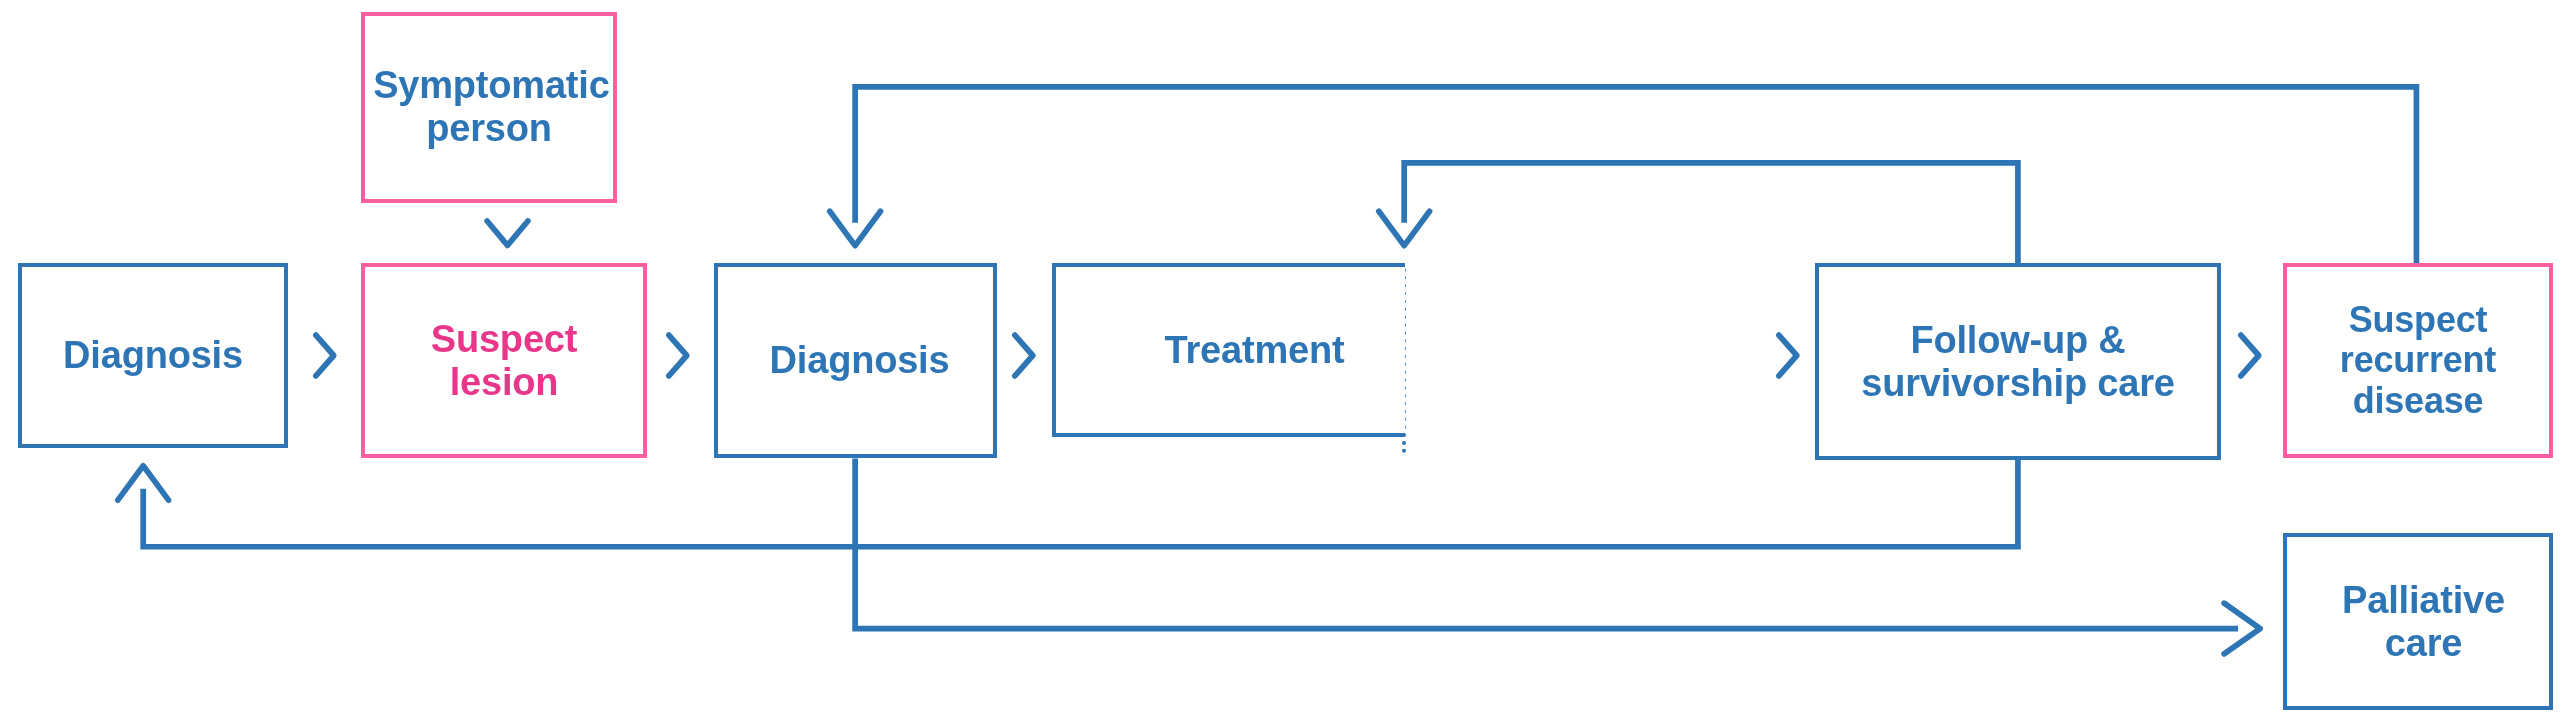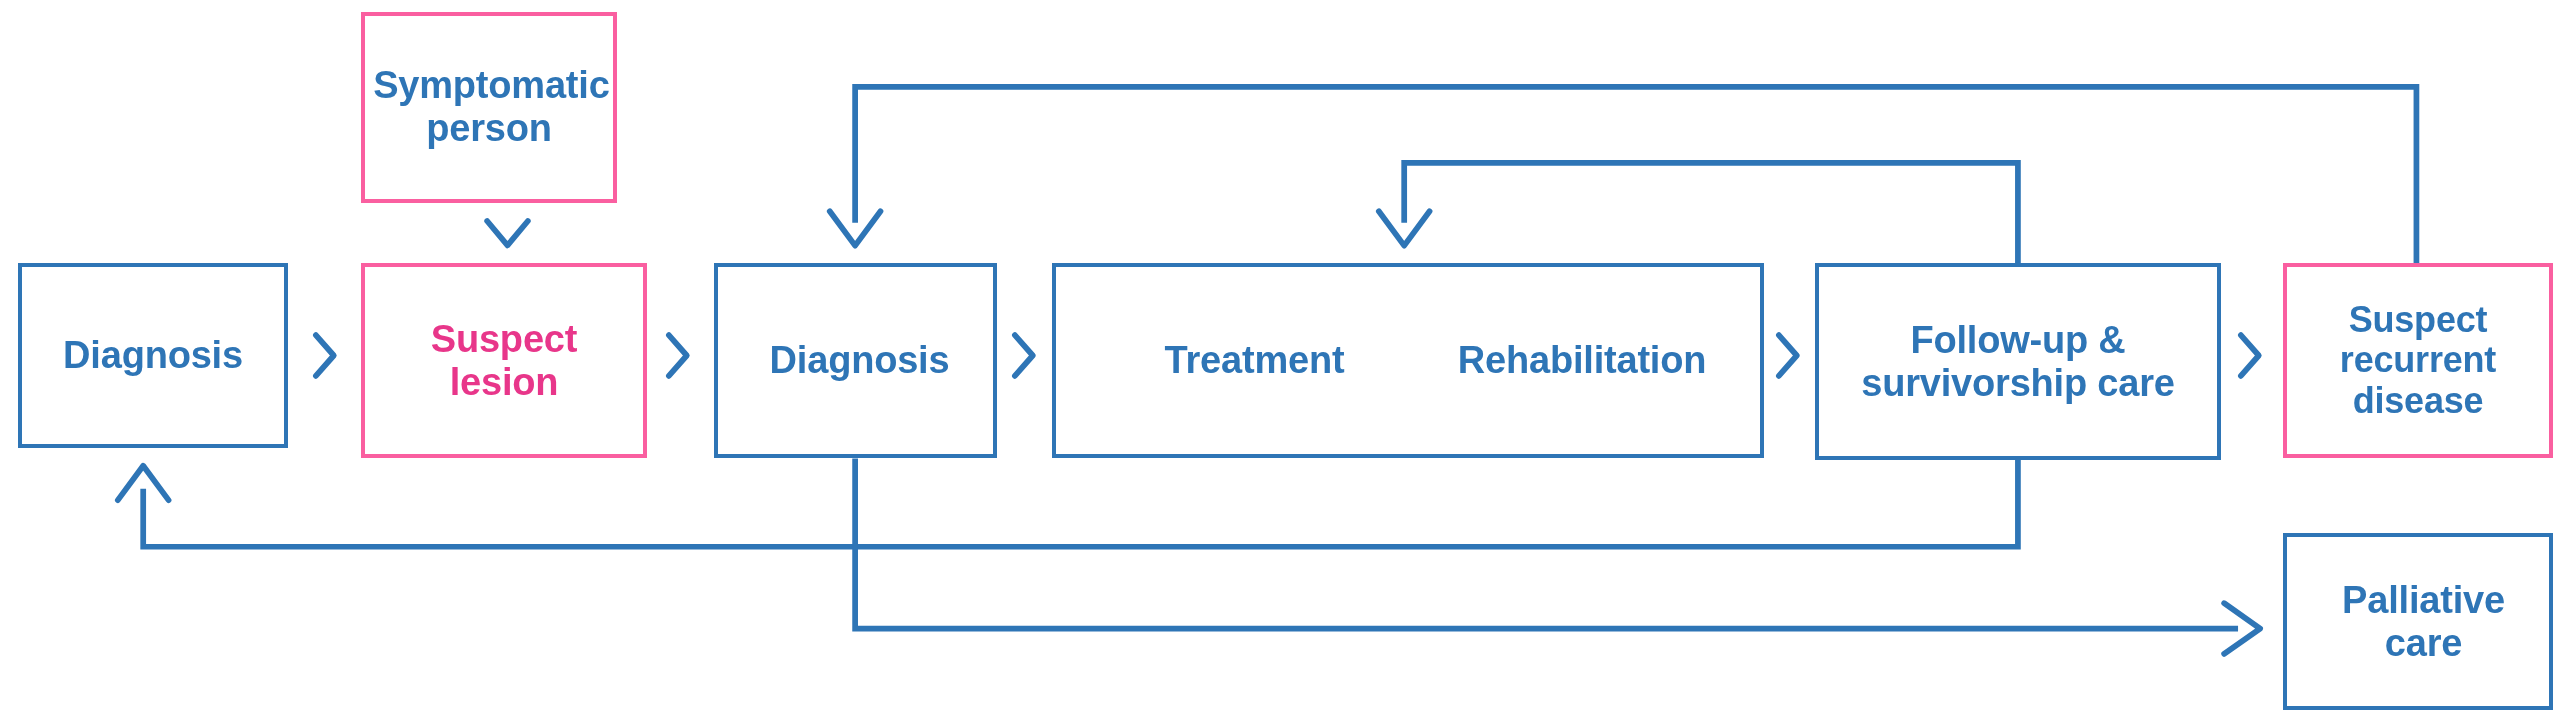--- a/index.html
+++ b/index.html
@@ -110,27 +110,24 @@
 
   <div class="node node-pink txt-pink" style="left:361px; top:263px; width:286px; height:195px; font-size:38px;">
     <span class="label">Suspect
 lesion</span>
   </div>
 
   <div class="node node-blue txt-blue" style="left:714px; top:263px; width:283px; height:195px; font-size:38px;padding-left:8px;">
     <span class="label">Diagnosis</span>
   </div>
 
-  <div class="node node-blue txt-blue" style="left:1052px; top:263px; width:353px; height:195px; border-right:none; font-size:38px;padding-left:48px;">
+  <div class="node node-blue txt-blue" style="left:1052px; top:263px; width:353px; height:174px; border-right:none; font-size:38px;padding-left:48px;">
     <span class="label">Treatment</span>
   </div>
 
-  <div class="node node-blue txt-blue" style="left:1404px; top:263px; width:360px; height:195px; border-left:none; font-size:38px;">
-    <span class="label">Rehabilitation</span>
-  </div>
 
   <div class="node node-blue txt-blue" style="left:1815px; top:263px; width:406px; height:197px; font-size:38px;">
     <span class="label">Follow-up &amp;
 survivorship care</span>
   </div>
 
   <div class="node node-pink txt-blue" style="left:2283px; top:263px; width:270px; height:195px; font-size:36px;">
     <span class="label">Suspect
 recurrent
 disease</span>

